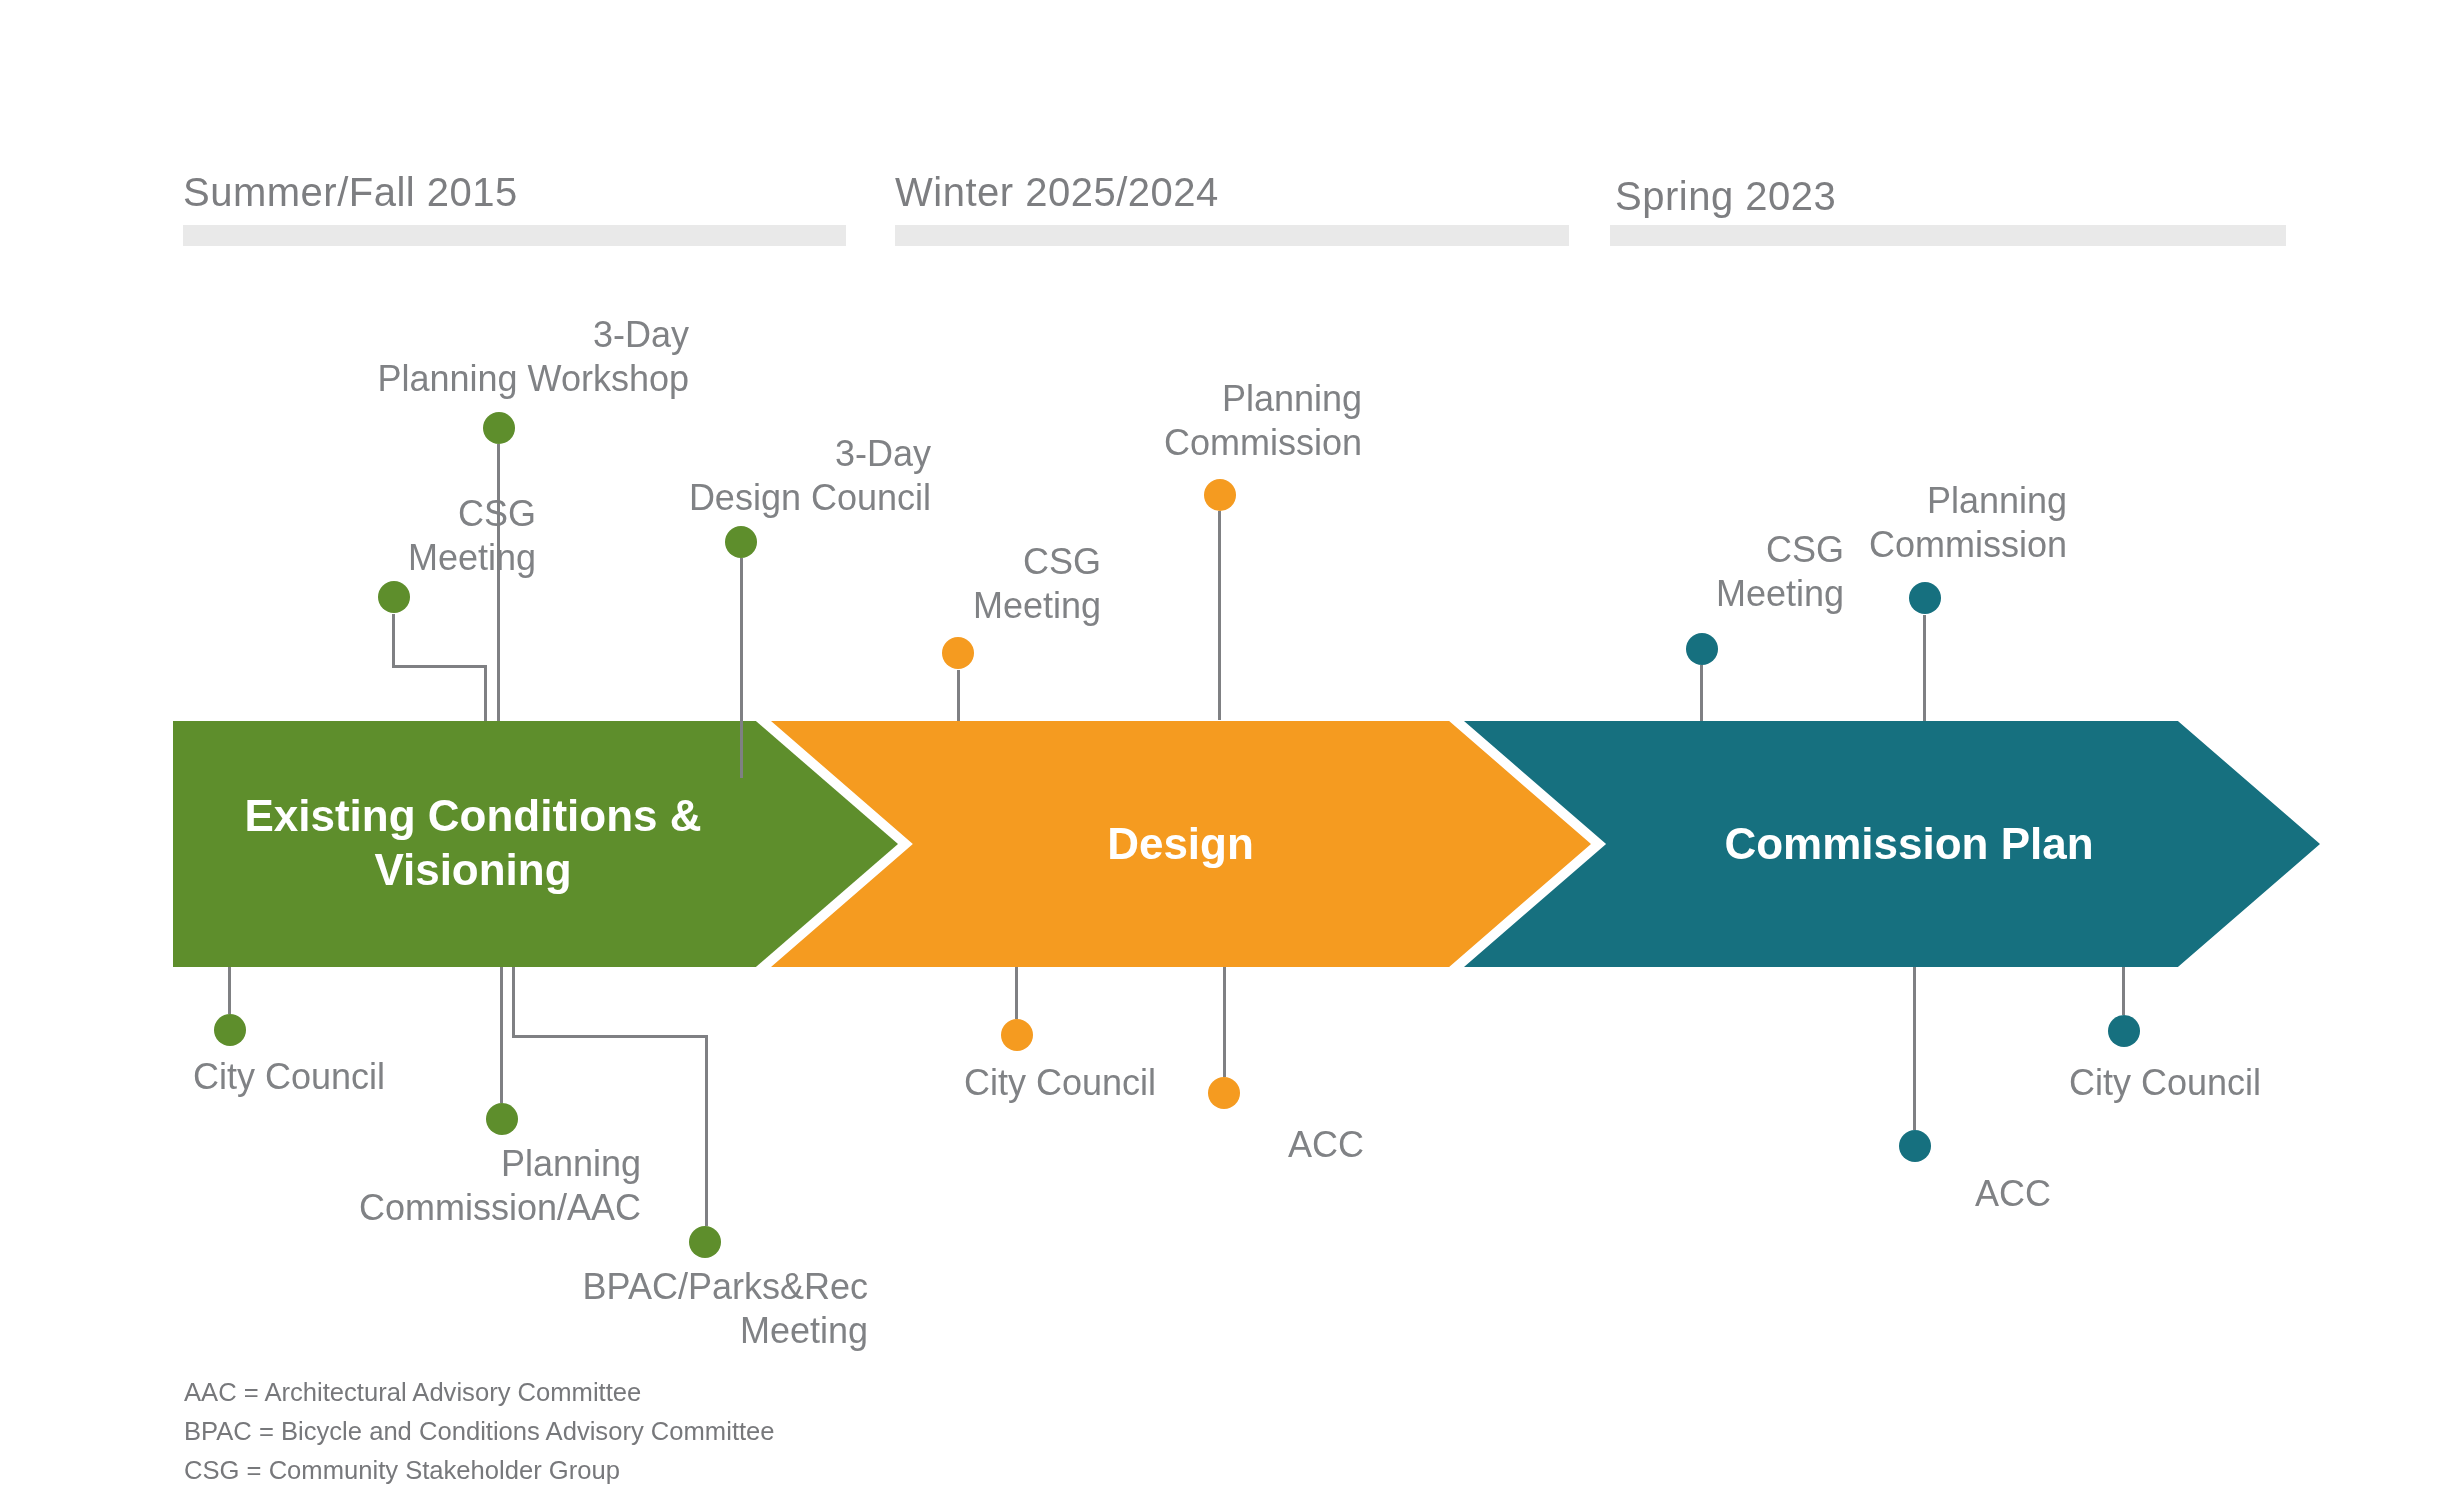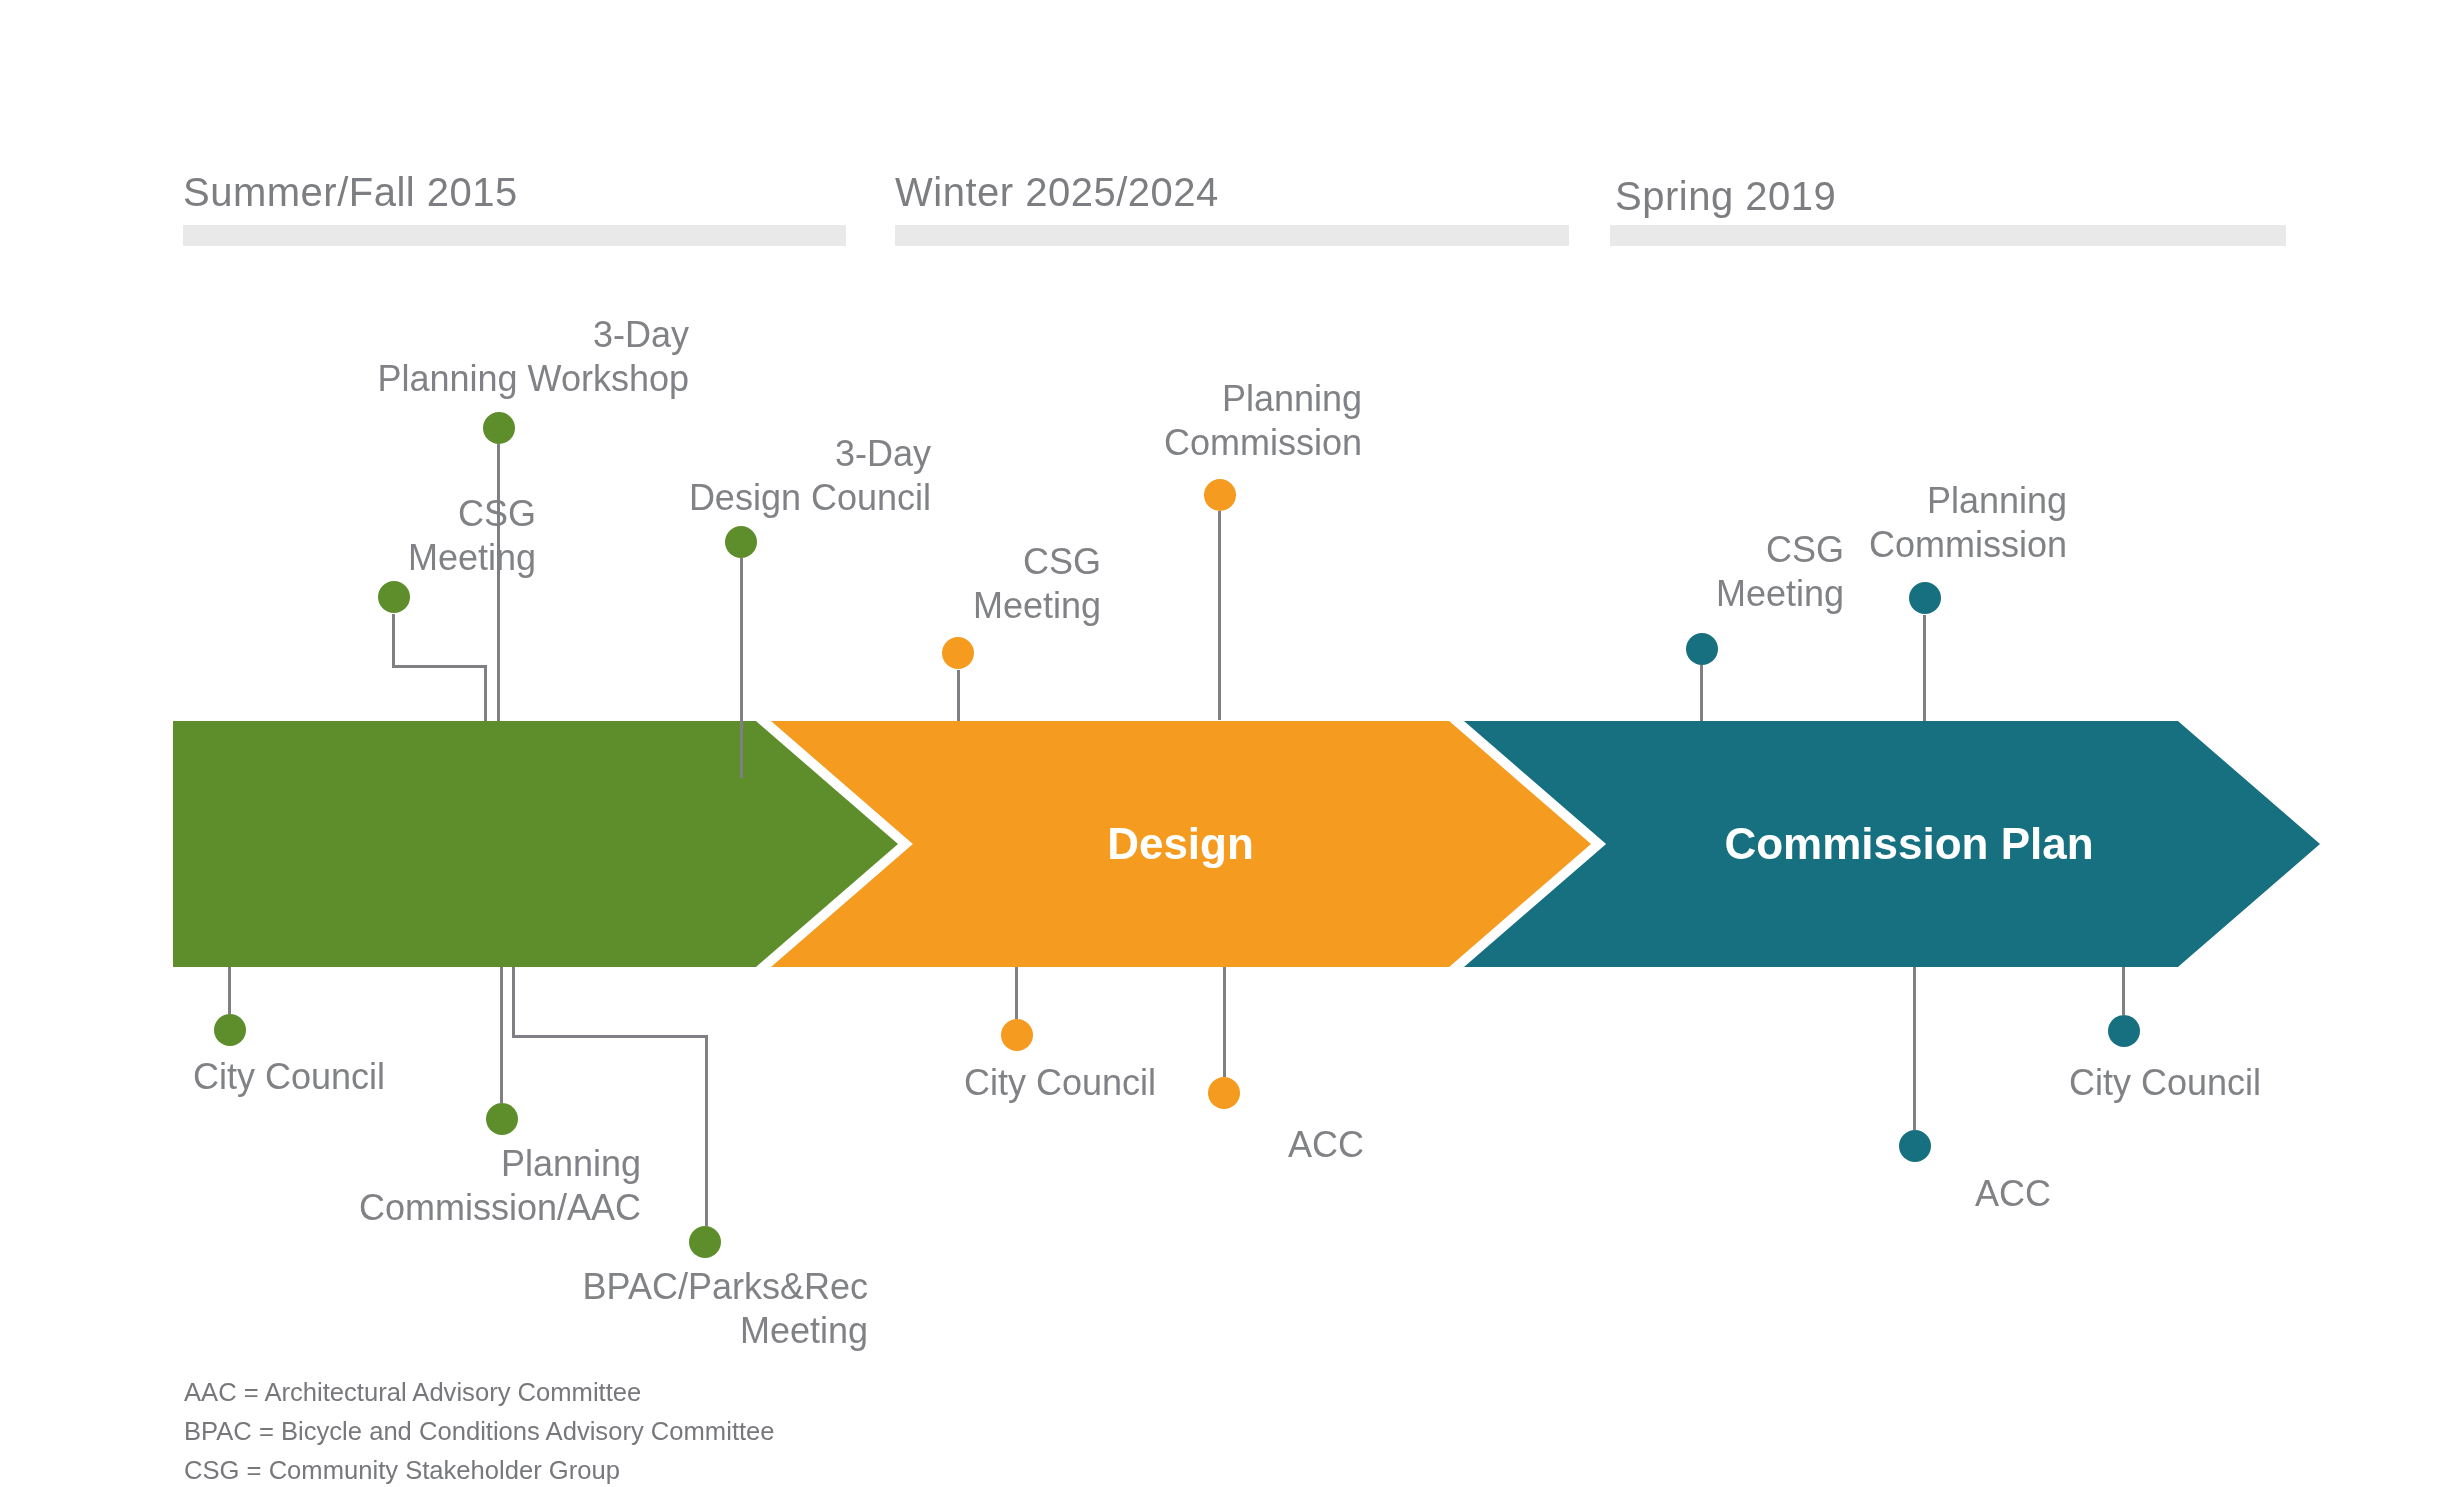--- a/index.html
+++ b/index.html
@@ -42,30 +42,31 @@
     position:absolute;left:184px;top:1373px;color:#77787b;font-size:25.6px;line-height:39px;
   }
 </style>
 </head>
 <body>
 
 <div id="stage">
 
   <div class="period-label" style="left:183px;top:170px">Summer/Fall 2015</div>
   <div class="period-label" style="left:895px;top:170px">Winter 2025/2024</div>
-  <div class="period-label" style="left:1615px;top:174px">Spring 2019</div>
+  <div class="period-label" style="left:1615px;top:174px">Spring 2023</div>
 
   <div class="period-bar" style="left:183px;width:663px"></div>
   <div class="period-bar" style="left:895px;width:674px"></div>
   <div class="period-bar" style="left:1610px;width:676px"></div>
 
   <div class="arrow green"></div>
   <div class="arrow orange"></div>
   <div class="arrow teal"></div>
 
+  <div class="phase-title" style="left:208px;top:789px;width:530px">Existing Conditions &amp; Visioning</div>
   <div class="phase-title" style="left:991px;top:817px;width:379px">Design</div>
   <div class="phase-title" style="left:1672px;top:817px;width:474px">Commission Plan</div>
 
   <div class="mlabel" style="left:252px;top:492px;width:284px">
     <div>CSG</div>
     <div>Meeting</div>
   </div>
   <div class="vline" style="left:392px;top:614px;height:54px"></div>
   <div class="hline" style="left:392px;top:665px;width:95px"></div>
   <div class="vline" style="left:484px;top:665px;height:56px"></div>

